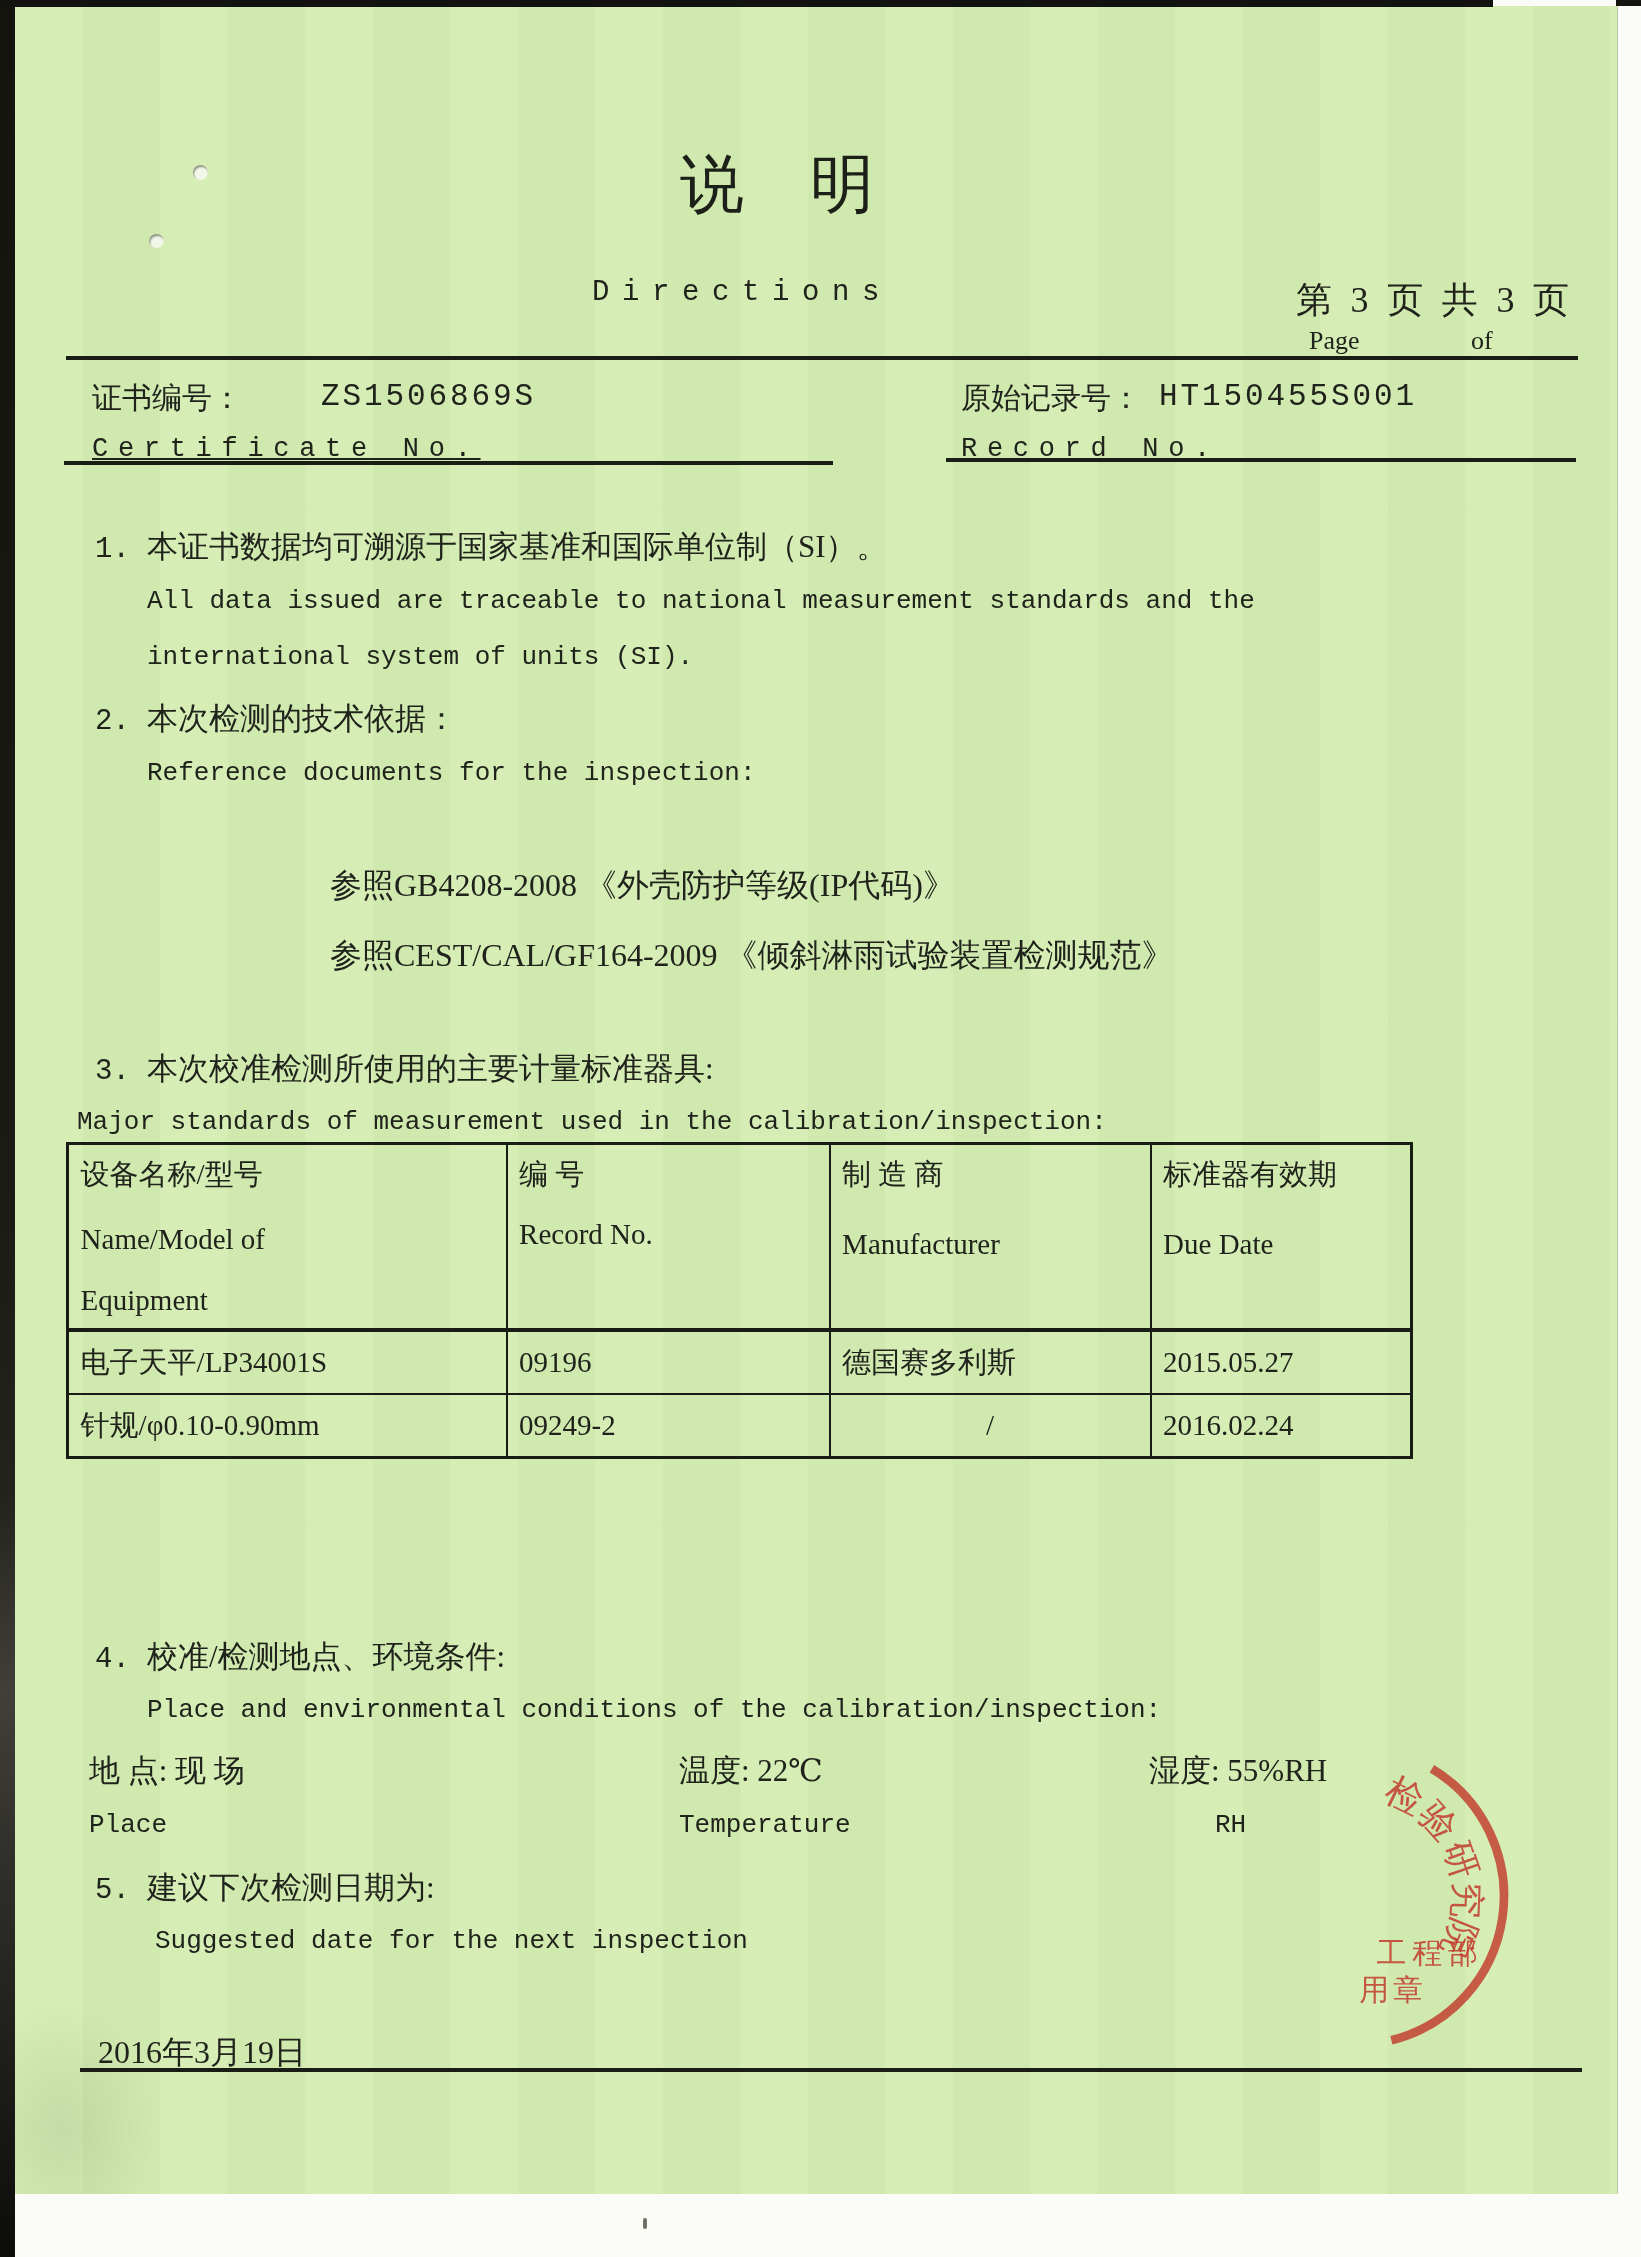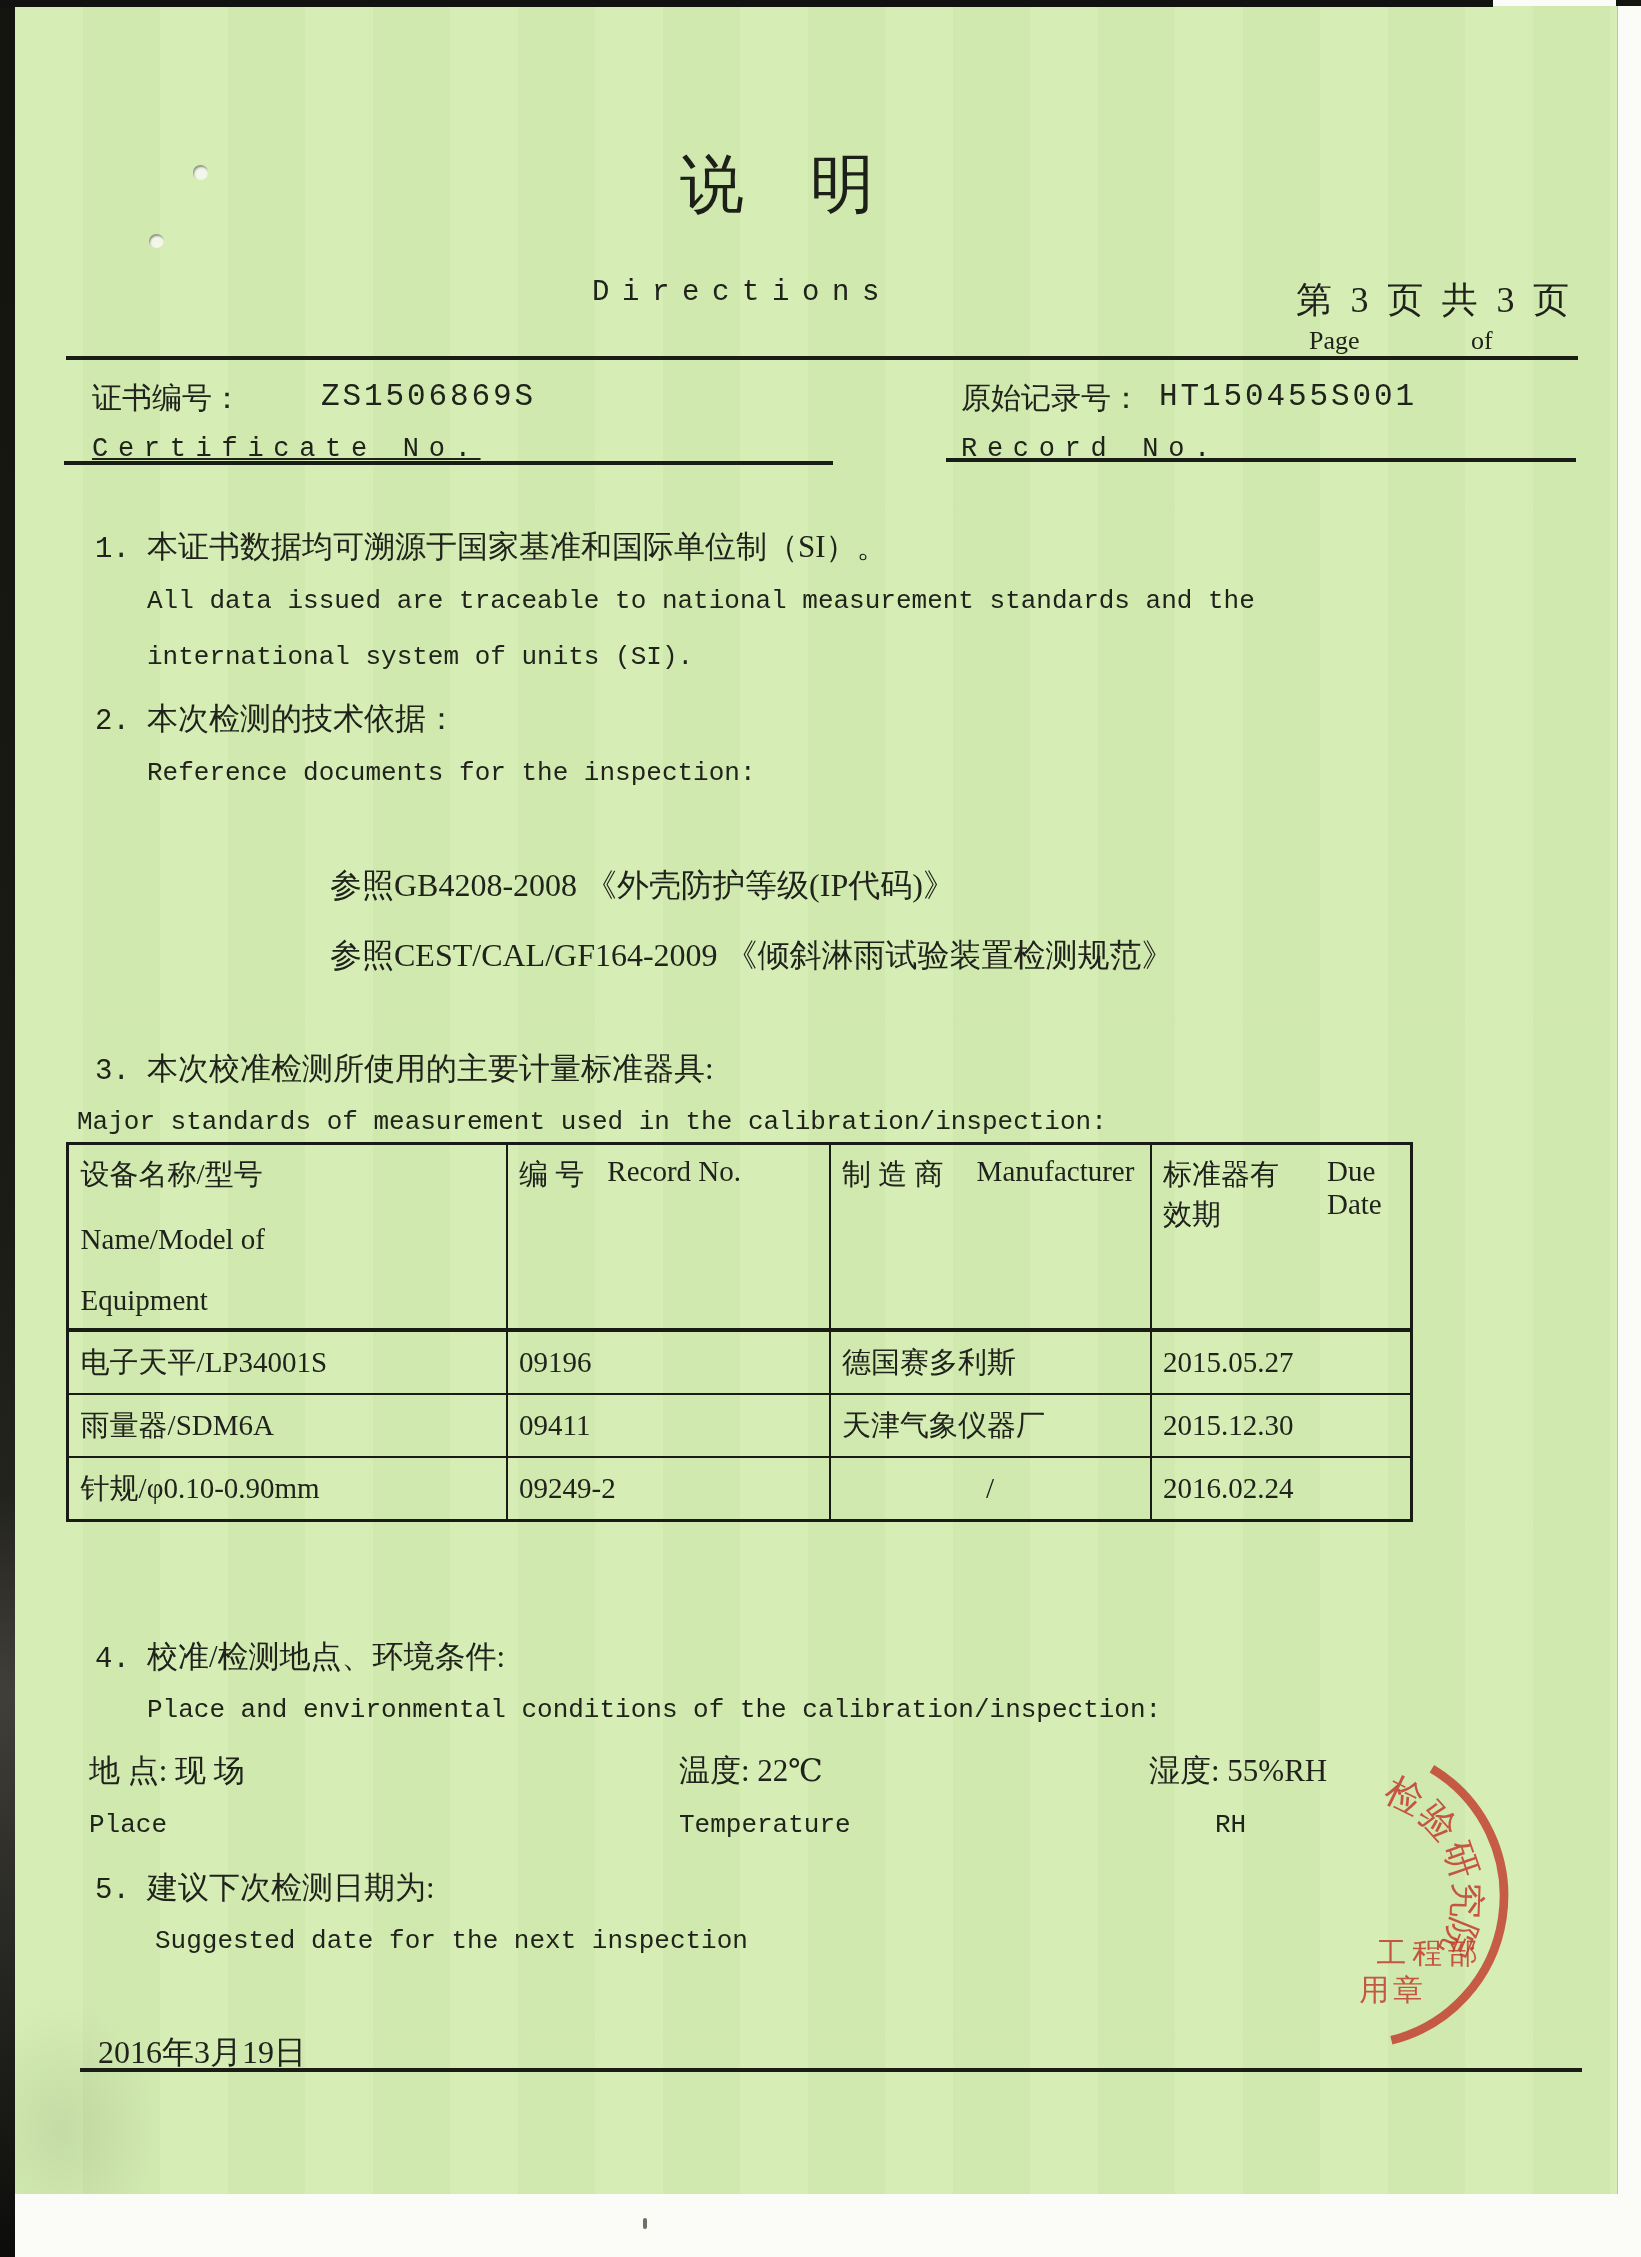--- a/index.html
+++ b/index.html
@@ -29,21 +29,21 @@
   .body-en{font-size:26px;letter-spacing:0;}
   .item-cn{font-size:31px;}
   .num{display:inline-block;width:52px;font-size:29px;font-family:"Liberation Mono","DejaVu Sans Mono",monospace;}
   .ref{font-size:32px;}
   table.std{position:absolute;left:66px;top:1142px;width:1344px;border-collapse:collapse;table-layout:fixed;
     border:3.9px solid #191c15;}
   table.std th, table.std td{border:2.9px solid #191c15;padding:0 0 0 11.6px;text-align:left;font-weight:normal;
     font-size:29px;color:#20231c;}
   table.std thead th{border-bottom:4.8px solid #191c15;vertical-align:top;}
   .hcell{height:162px;display:flex;flex-direction:column;justify-content:space-between;padding:9.7px 0 11.6px 0;}
-  .hcell2{height:162px;display:flex;flex-direction:row;padding:9.7px 0 0 0;gap:33px;}
+  .hcell2{height:162px;display:flex;flex-direction:column;padding:9.7px 0 0 0;gap:33px;}
   table.std tbody td{height:61px;vertical-align:middle;}
   .cellmid{text-align:center !important;padding-left:0 !important;}
   .date{font-size:32px;}
   .speck{background:#6c7263;border-radius:1.9px;}
 </style>
 </head>
 <body>
 
 <div class="abs paper"></div>
 <div class="abs edge-left"></div>
@@ -125,26 +125,20 @@
     </tr>
   </thead>
   <tbody>
     <tr>
       <td class="cn">电子天平/LP34001S</td>
       <td>09196</td>
       <td class="cn">德国赛多利斯</td>
       <td>2015.05.27</td>
     </tr>
     <tr>
-      <td class="cn">雨量器/SDM6A</td>
-      <td>09411</td>
-      <td class="cn">天津气象仪器厂</td>
-      <td>2015.12.30</td>
-    </tr>
-    <tr>
       <td class="cn">针规/φ0.10-0.90mm</td>
       <td>09249-2</td>
       <td class="cn cellmid">/</td>
       <td>2016.02.24</td>
     </tr>
   </tbody>
 </table>
 
 <div class="abs cn item-cn" style="left:95px;top:1636px;">
   <span class="num">4.</span><span>校准/检测地点、环境条件:</span>

